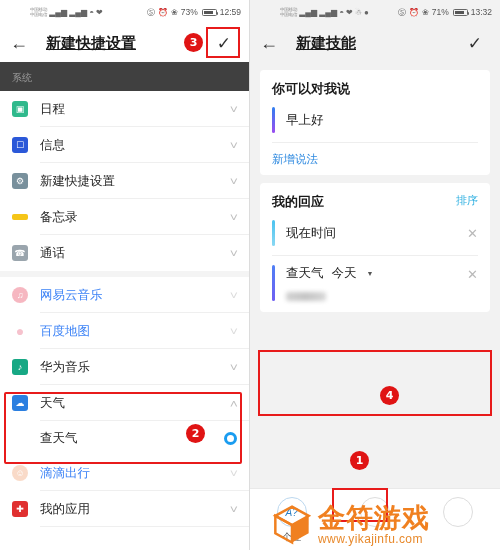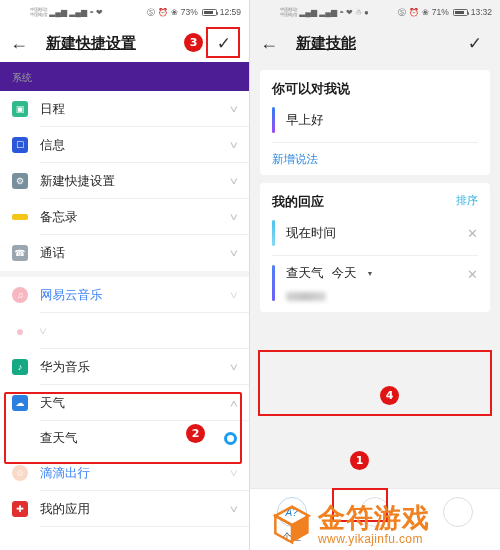--- a/index.html
+++ b/index.html
@@ -53,21 +53,21 @@
   .back-arrow { font-size: 18px; color: #333; line-height: 1; width: 24px; }
   .appbar-title { font-size: 15px; font-weight: 700; color: #1a1a1a; margin-left: 12px; text-decoration: underline; }
   .appbar-spacer { flex: 1; }
   .check-mark { font-size: 17px; color: #333; line-height: 1; padding: 3px 8px; }
 
   
   .list-scroll { height: 488px; overflow: hidden; background:#fff; }
   .group-title {
     font-size: 10px; color: #9a9a9a;
     padding: 9px 12px 6px 12px;
-    background: #4c1d95;
+    background: #404040;
   }
   .sep-band { height: 6px; background: #f4f4f4; }
   .row {
     display: flex; align-items: center;
     height: 36px;
     padding: 0 12px;
     background: #fff;
     position: relative;
   }
   .row::after{
@@ -270,20 +270,21 @@
       <div class="sep-band"></div>
 
 
       <div class="row dim">
         <span class="ic" style="background:#e8455e;border-radius:50%">♫</span>
         <span class="lbl">网易云音乐</span>
         <span class="chev">˅</span>
       </div>
       <div class="row dim">
         <span class="ic" style="background:transparent;color:#e8607e;font-size:14px;">●</span>
+        <span class="lbl">百度地图</span>
         <span class="chev">˅</span>
       </div>
       <div class="row">
         <span class="ic" style="background:#17a884">♪</span>
         <span class="lbl">华为音乐</span>
         <span class="chev">˅</span>
       </div>
 
       <div class="row">
         <span class="ic" style="background:#2b7fe0">☁</span>

